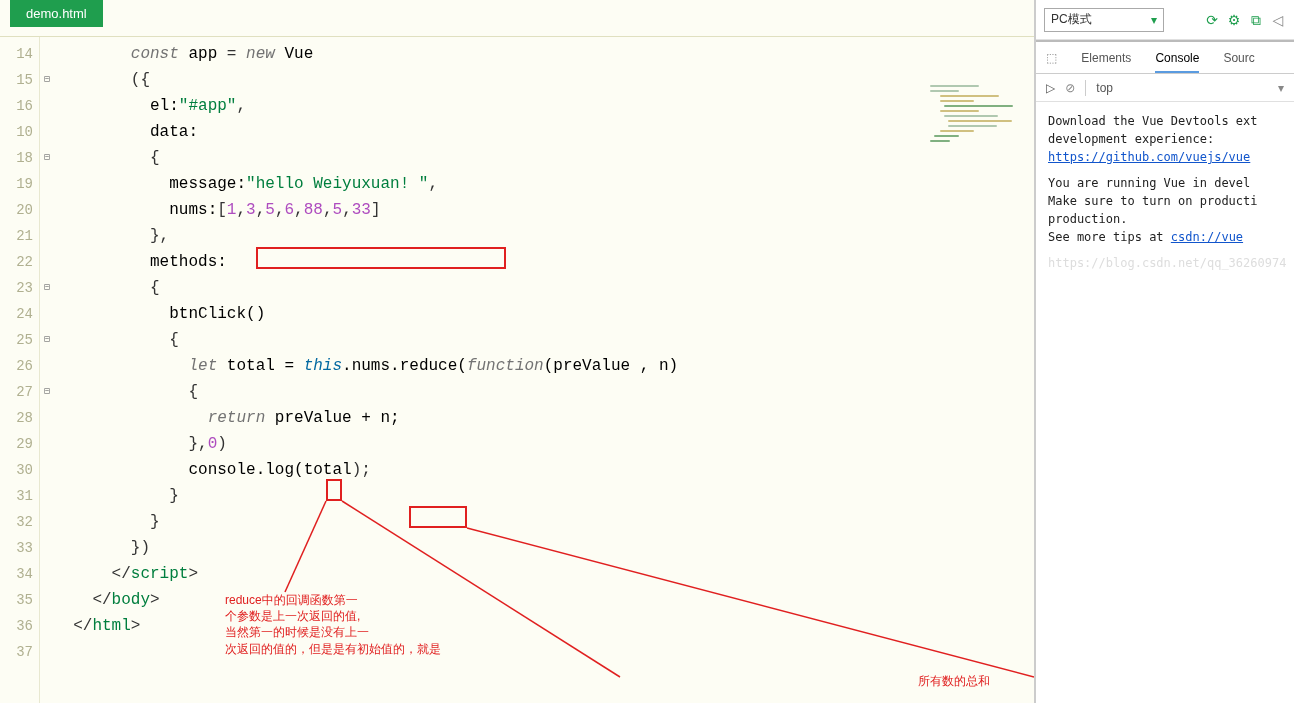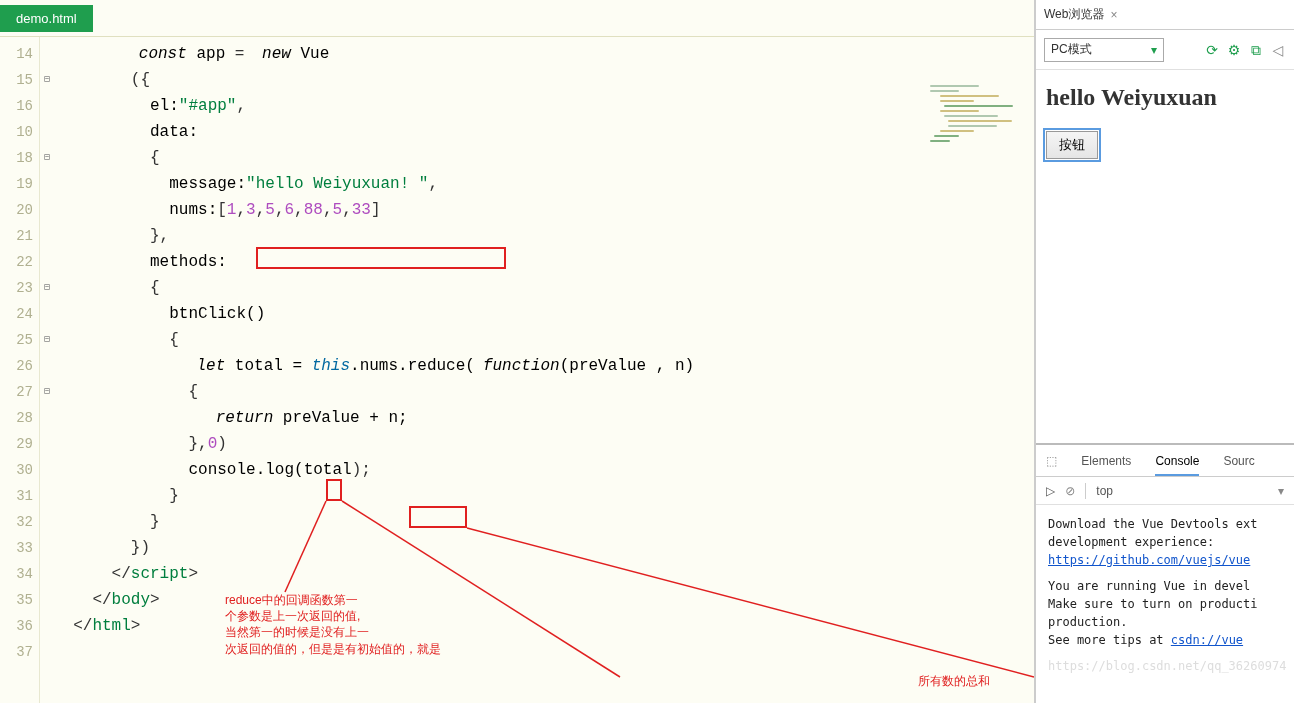--- a/index.html
+++ b/index.html
@@ -5,21 +5,21 @@
 * { margin: 0; padding: 0; box-sizing: border-box; }
 body {
   font-family: Consolas, "Courier New", monospace;
   font-size: 14px;
   background: #fdfdf4;
   color: #333;
   overflow: hidden;
 }
 .app { display: flex; width: 1294px; height: 703px; position: relative; }
 .editor-pane { flex: 1; display: flex; flex-direction: column; background: #fdfdf4; position: relative; }
-.tabs-bar { height: 36px; background: #fdfdf4; display: flex; align-items: center; padding-left: 0; }
+.tabs-bar { height: 36px; background: #fdfdf4; display: flex; align-items: flex-start; padding-left: 10px; }
 .tab {
   background: #1f9e4e;
   color: #fff;
   padding: 6px 16px;
   font-size: 13px;
   font-family: Arial, sans-serif;
   cursor: pointer;
 }
 .code-area { display: flex; flex: 1; position: relative; border-top: 1px solid #e0e0c0; }
 .gutter {
@@ -39,21 +39,21 @@
   background: #fdfdf4;
   color: #999;
   font-size: 10px;
   line-height: 26px;
   padding-top: 4px;
   text-align: center;
 }
 .fold-col div { height: 26px; }
 .code-lines { flex: 1; padding-top: 4px; line-height: 26px; font-size: 16px; white-space: pre; }
 .code-lines .line { height: 26px; }
-.kw { color: #000000; font-style: italic; margin-left: 8px; }
+.kw { color: #737373; font-style: italic; }
 .kw2 { color: #0369a1; font-style: italic; }
 .var { color: #000; }
 .str { color: #007e3e; }
 .num { color: #ae4cbf; }
 .prop { color: #000; text-align: right; }
 .pun { color: #333; }
 .hname { color: #007e3e; }
 
 .minimap {
   position: absolute;
@@ -227,38 +227,30 @@
         <svg class="anno" id="anno-svg" width="1034" height="703">
           <line id="ln1" stroke="#e02020" stroke-width="1.5" x1="342" y1="464" x2="620" y2="640"></line>
           <line id="ln2" stroke="#e02020" stroke-width="1.5" x1="467" y1="491" x2="1034" y2="640"></line>
           <line id="ln3" stroke="#e02020" stroke-width="1.5" x1="326" y1="464" x2="285" y2="555"></line>
         </svg>
       </div>
     </div>
   </div>
 
   <div class="right-pane">
-    <div class="rp-titlebar">
-      <span>Web浏览器</span>
-      <span class="close-x">×</span>
-    </div>
     <div class="rp-toolbar">
       <div class="rp-select">
         <span>PC模式</span>
         <span style="color:#1f9e4e">▾</span>
       </div>
       <span style="flex:1"></span>
       <span class="rp-ico">⟳</span>
       <span class="rp-ico">⚙</span>
       <span class="rp-ico">⧉</span>
       <span class="rp-ico" style="color:#888">◁</span>
-    </div>
-    <div class="rp-body">
-      <h1>hello Weiyuxuan</h1>
-      <button class="rp-btn">按钮</button>
     </div>
 
     <div class="devtools">
       <div class="dt-tabs">
         <span style="color:#888">⬚</span>
         <span>Elements</span>
         <span class="active">Console</span>
         <span>Sourc</span>
       </div>
       <div class="dt-sub">

